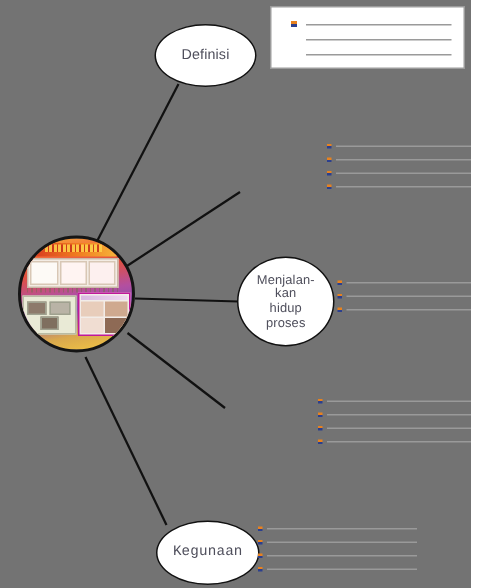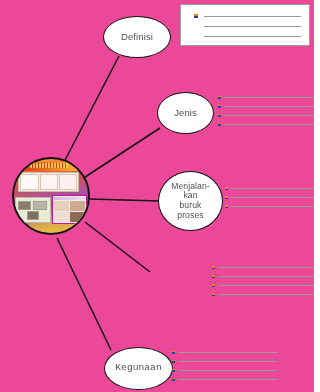--- a/index.html
+++ b/index.html
@@ -8,21 +8,21 @@
     padding: 0;
     background: #ffffff;
   }
   body {
     font-family: "Liberation Sans", sans-serif;
   }
   #canvas {
     position: relative;
     width: 314px;
     height: 392px;
-    background: #ec4899;
+    background: #737373;
     overflow: hidden;
   }
   #edge-layer {
     position: absolute;
     left: 0;
     top: 0;
     width: 314px;
     height: 392px;
     pointer-events: none;
   }
@@ -262,29 +262,26 @@
       <div class="pic b"></div>
       <div class="pic c"></div>
       <div class="pic d"></div>
     </div>
   </div>
 
   <div class="node" id="node-definisi">
     <span class="label">Definisi</span>
   </div>
 
-  <div class="node" id="node-jenis">
-    <span class="label">Jenis</span>
-  </div>
 
   <div class="node" id="node-menjalankan">
     <span class="label">
       <span>Menjalan-</span><br>
       <span>kan</span><br>
-      <span>buruk</span><br>
+      <span>hidup</span><br>
       <span>proses</span>
     </span>
   </div>
 
 
   <div class="node" id="node-kegunaan">
     <span class="label">Kegunaan</span>
   </div>
 
   <div id="definisi-box">

